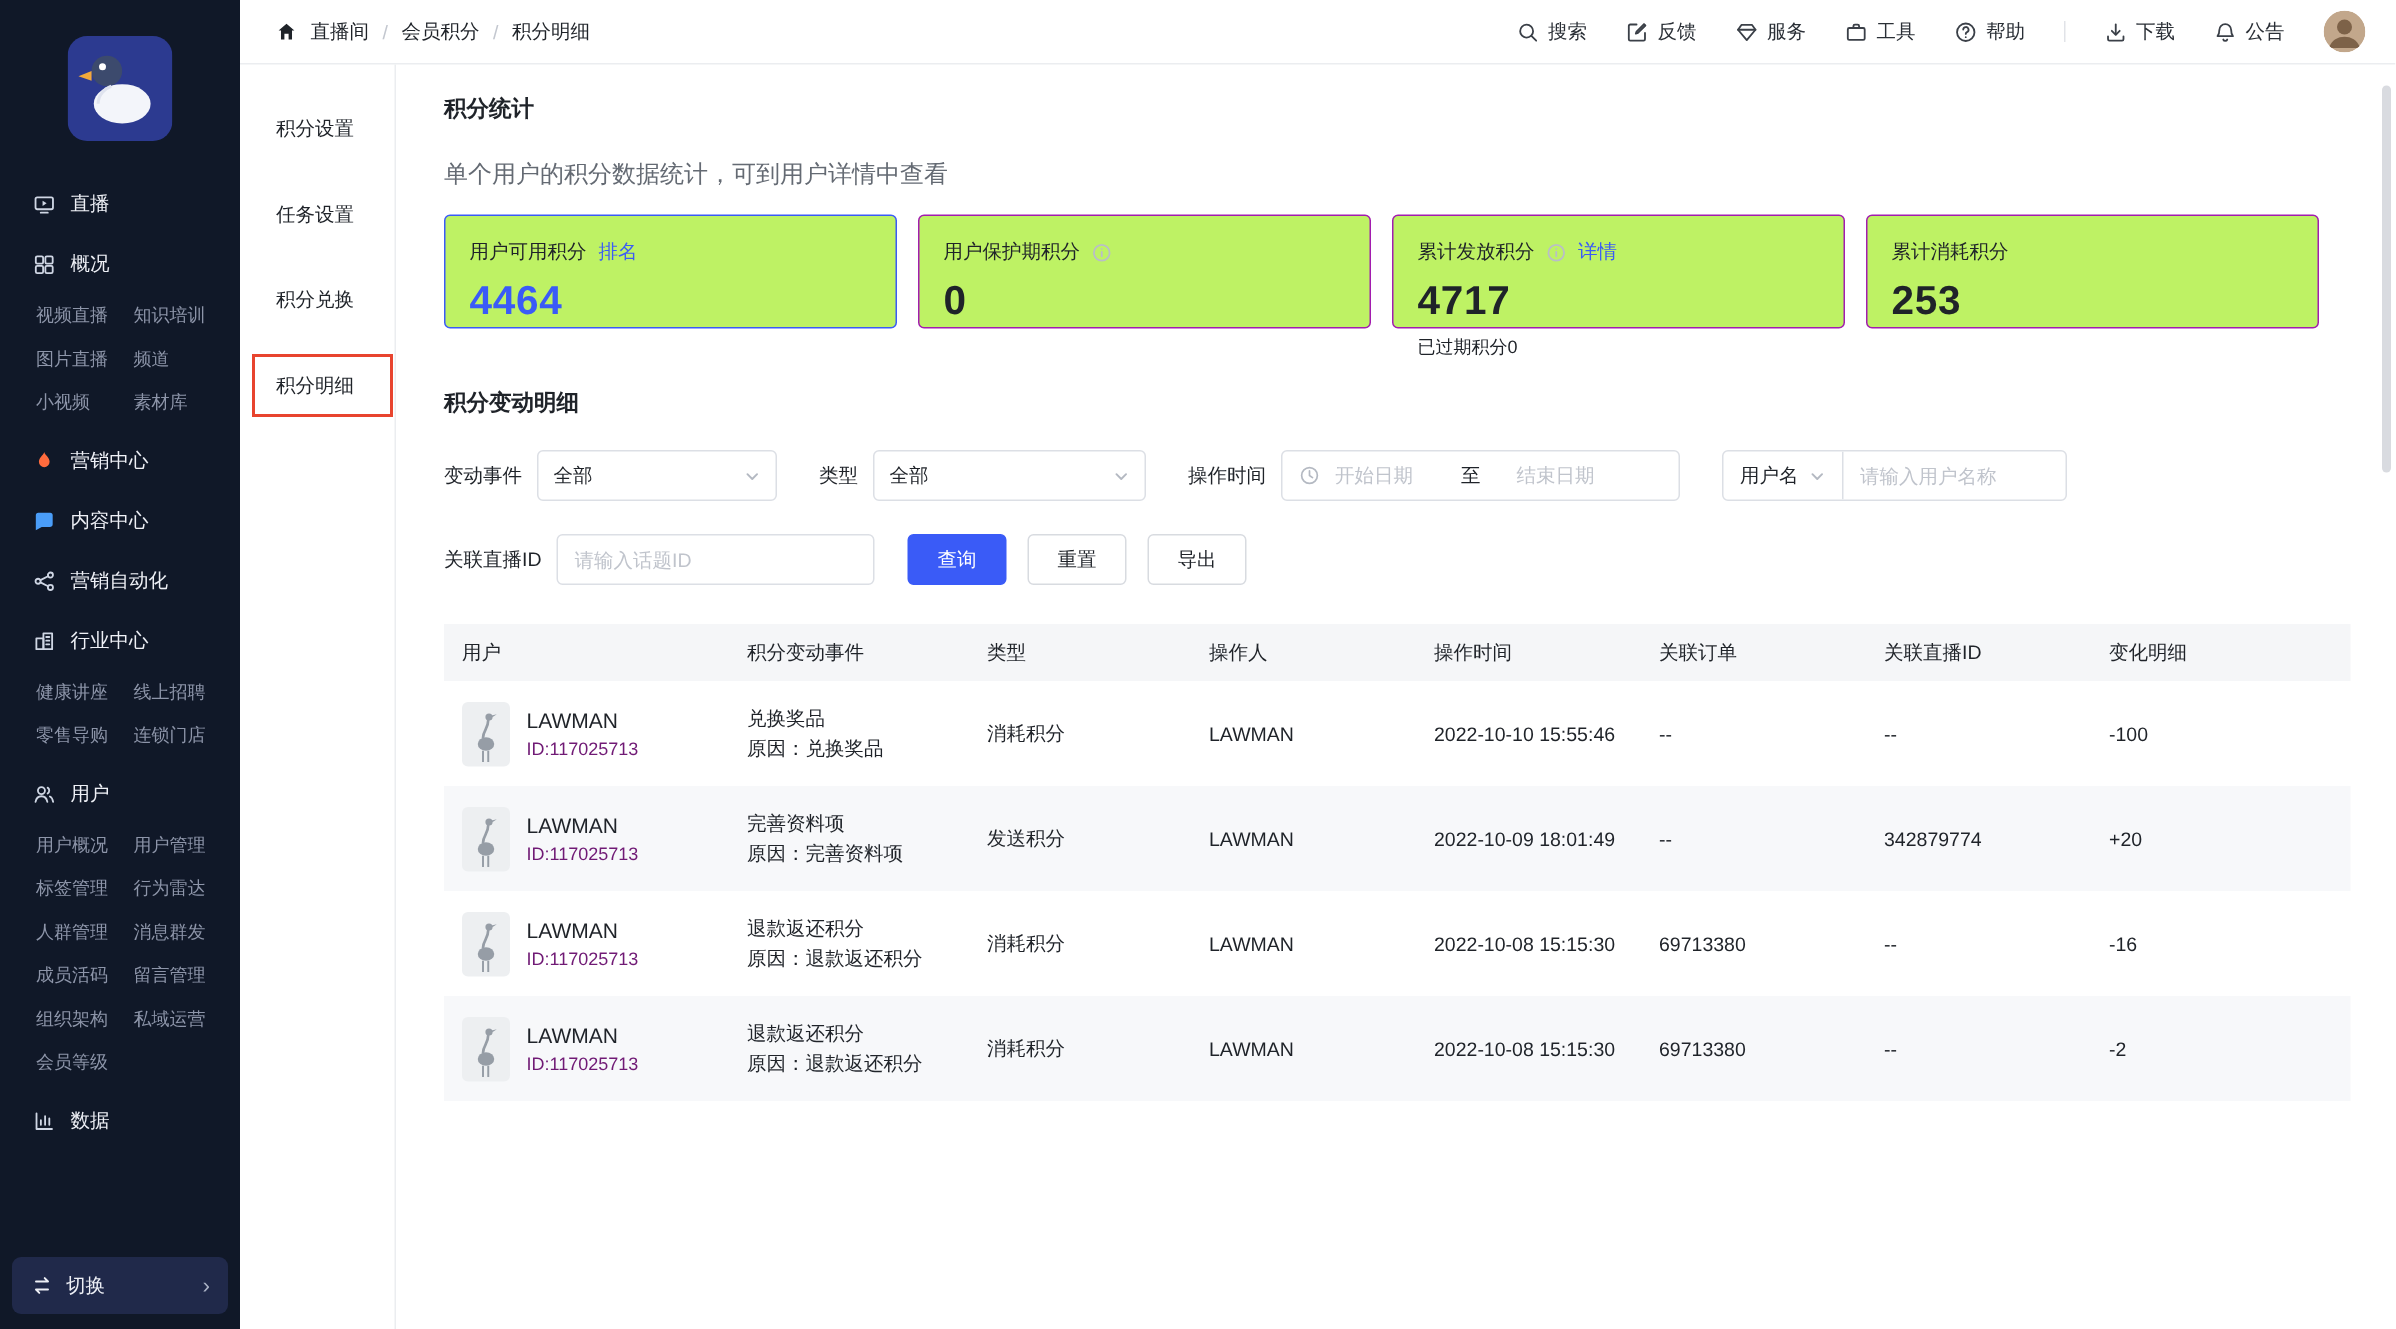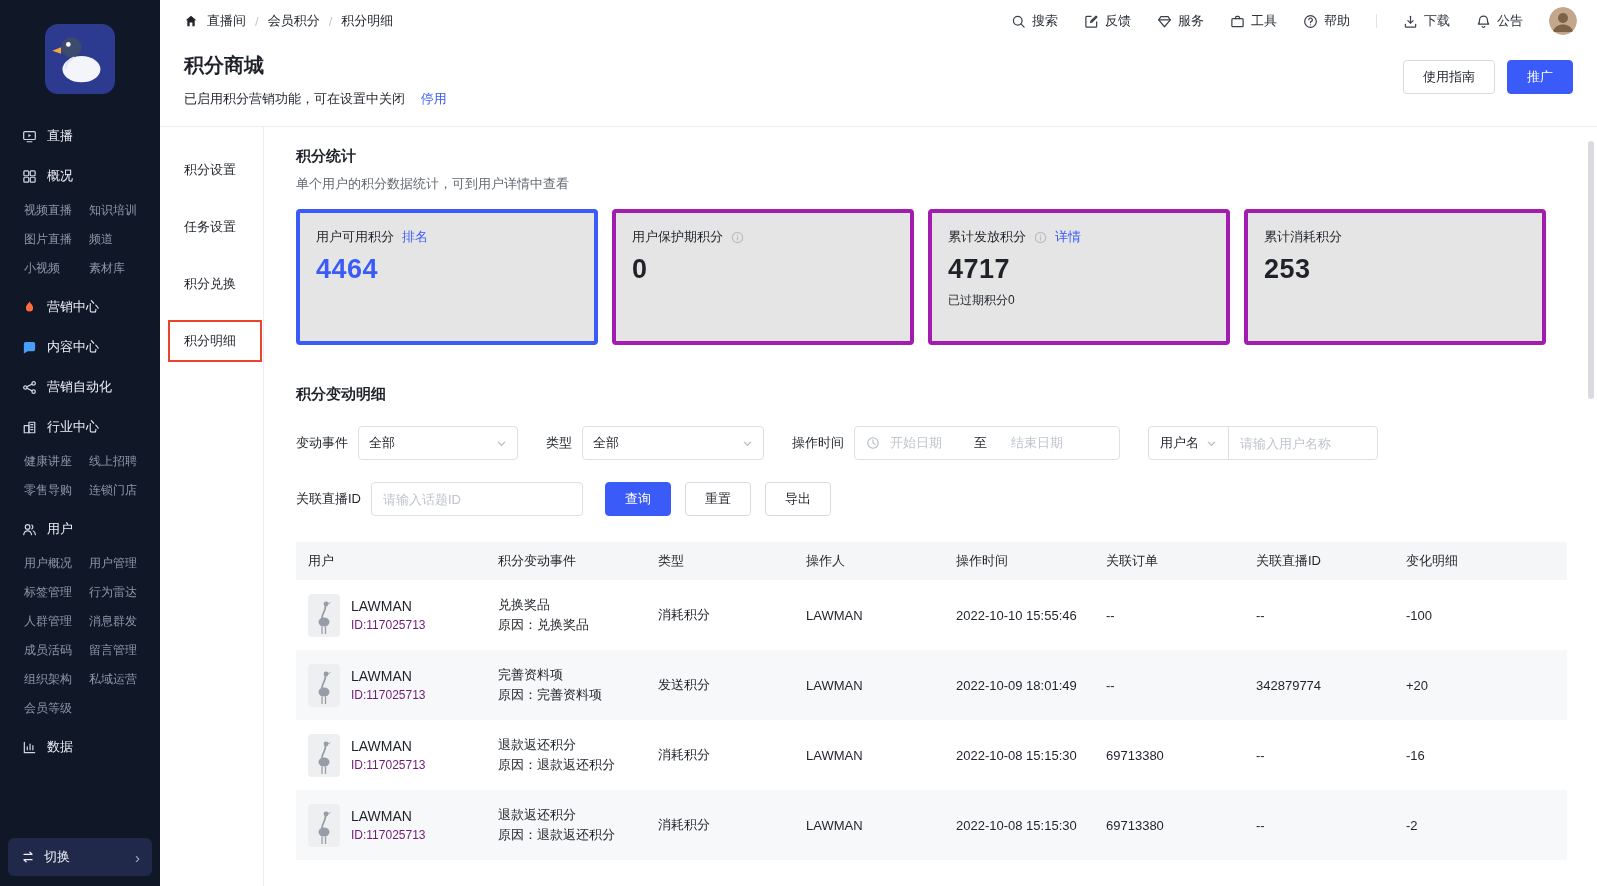--- a/index.html
+++ b/index.html
@@ -50,23 +50,23 @@
 
   .workspace { flex:1; display:flex; border-top:1px solid #ebedf0; min-height:0; }
   .subnav { width:104px; flex:0 0 104px; border-right:1px solid #ebedf0; padding-top:22px; }
   .subnav-item { position:relative; padding:12px 0 12px 24px; margin-bottom:15px; font-size:13px; color:#1f2329; cursor:pointer; }
   .red-box { position:absolute; left:8px; right:1px; top:0; bottom:0; border:2px solid #e8442e; pointer-events:none; }
 
   .content { flex:1; padding:20px 30px 0 32px; position:relative; overflow:hidden; }
   .scroll-thumb { position:absolute; right:3px; top:14px; width:6px; height:258px; background:#d9dbe0; border-radius:3px; cursor:pointer; }
 
   .section-title { font-size:15px; font-weight:700; color:#1f2329; }
-  .section-sub { font-size:13px; color:#646a73; margin-top:9px; }
+  .section-sub { font-size:16px; color:#646a73; margin-top:24px; }
   .cards { display:flex; gap:14px; margin-top:16px; }
-  .card { flex:0 0 302px; height:136px; border:4px solid #a21caf; border-radius:4px; padding:15px 16px; cursor:pointer; background:#e5e5e5; }
+  .card { flex:0 0 302px; height:76px; border:1px solid #a21caf; border-radius:4px; padding:15px 16px; cursor:pointer; background:#bef264; }
   .card.active { border-color:#3a5bf7; }
   .card-label-row { display:flex; align-items:center; gap:8px; font-size:13px; color:#1f2329; }
   .card-label-row .icn { width:13px; height:13px; color:#b9bec7; }
   .card-value { margin-top:8px; font-size:27px; font-weight:600; color:#1f2329; letter-spacing:.5px; }
   .card.active .card-value { color:#3a5bf7; }
   .card-note { margin-top:7px; font-size:12px; color:#1f2329; }
 
   .detail-title { margin-top:40px; }
   .filter-row { display:flex; align-items:center; margin-top:22px; }
   .filter-label { font-size:13px; color:#1f2329; margin-right:10px; white-space:nowrap; }
@@ -321,33 +321,20 @@
       <div class="avatar">
         <svg viewBox="0 0 28 28">
             <circle cx="14" cy="14" r="14" fill="#c2a78b"></circle>
             <circle cx="14" cy="11" r="5" fill="#7d6248"></circle>
             <path d="M3.5 25c2-5.5 6.2-7.5 10.5-7.5s8.5 2 10.5 7.5z" fill="#7d6248"></path>
           </svg>
       </div>
     </div>
   </header>
 
-  <div class="page-header">
-    <div>
-      <h1 class="page-title">积分商城</h1>
-      <div class="subtitle-row">
-        <span>已启用积分营销功能，可在设置中关闭</span>
-        <a class="link">停用</a>
-      </div>
-    </div>
-    <div class="header-buttons">
-      <button class="btn">使用指南</button>
-      <button class="btn primary">推广</button>
-    </div>
-  </div>
 
   <div class="workspace">
     <nav class="subnav">
         <div class="subnav-item"><span>积分设置</span></div>
         <div class="subnav-item"><span>任务设置</span></div>
         <div class="subnav-item"><span>积分兑换</span></div>
         <div class="subnav-item active"><span>积分明细</span><div class="red-box"></div></div>
       </nav>
 
     <section class="content">

